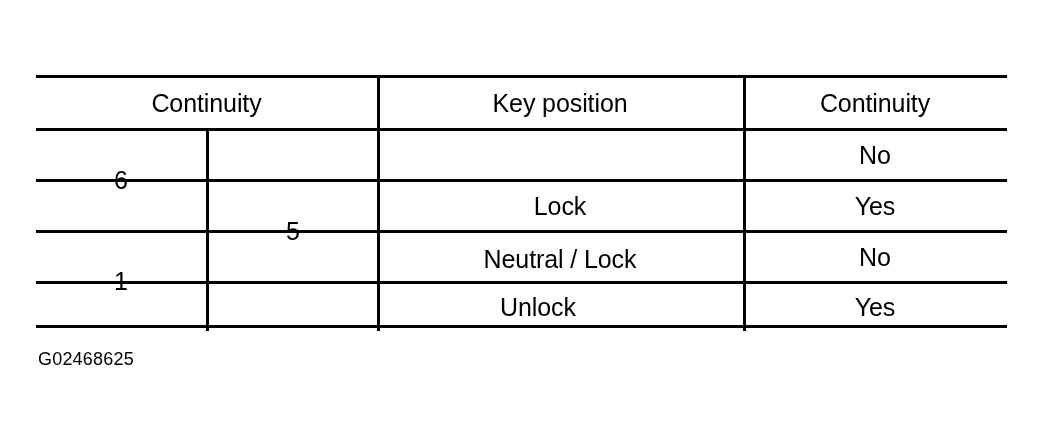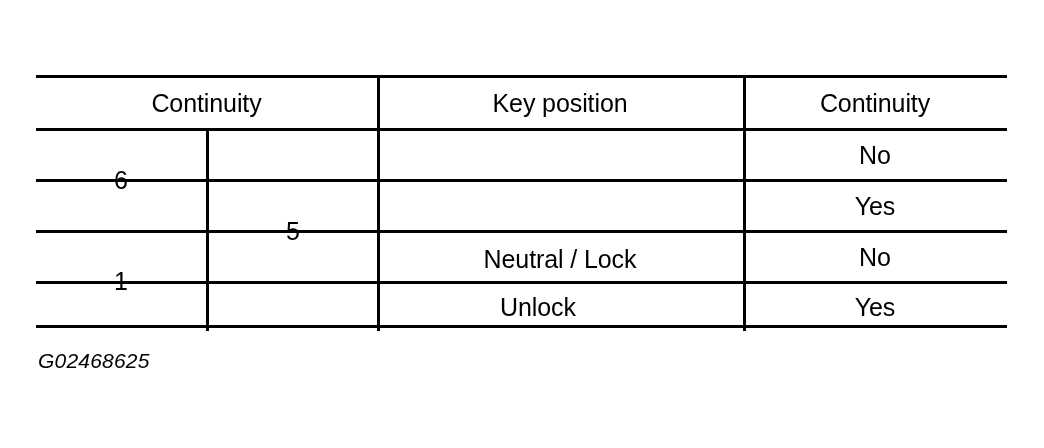--- a/index.html
+++ b/index.html
@@ -94,25 +94,24 @@
   #cell-cont-0 { left: 707px; top: 53px;  width: 264px; height: 48px; }
   #cell-cont-1 { left: 707px; top: 104px; width: 264px; height: 48px; }
   #cell-cont-2 { left: 707px; top: 155px; width: 264px; height: 48px; }
   #cell-cont-3 { left: 707px; top: 206px; width: 264px; height: 47px; }
 
   
   #figure-caption {
     position: absolute;
     left: 38px;
     top: 350px;
-    font-size: 21px;
+    font-size: 18px;
     line-height: 1;
     letter-spacing: 0.2px;
     white-space: nowrap;
-    font-style: italic;
   }
 </style>
 </head>
 <body>
 
 <div id="spec-table">
 
   <div class="vrule" id="vrule-main"></div>
   <div class="vrule" id="vrule-cont"></div>
   <div class="vrule" id="vrule-terminals"></div>
@@ -124,20 +123,21 @@
   <div id="hrule-terminal-split"></div>
 
   <div class="cell header-cell" id="cell-terminals-header">Continuity</div>
   <div class="cell header-cell" id="cell-key-header">Key position</div>
   <div class="cell header-cell" id="cell-cont-header">Continuity</div>
 
   <div class="cell" id="cell-terminal-6">6</div>
   <div class="cell" id="cell-terminal-1">1</div>
   <div class="cell" id="cell-terminal-5">5</div>
 
+  <div class="cell" id="cell-key-1">Lock</div>
   <div class="cell" id="cell-key-2">Neutral / Lock</div>
   <div class="cell" id="cell-key-3">Unlock</div>
 
   <div class="cell" id="cell-cont-0">No</div>
   <div class="cell" id="cell-cont-1">Yes</div>
   <div class="cell" id="cell-cont-2">No</div>
   <div class="cell" id="cell-cont-3">Yes</div>
 
 </div>
 

